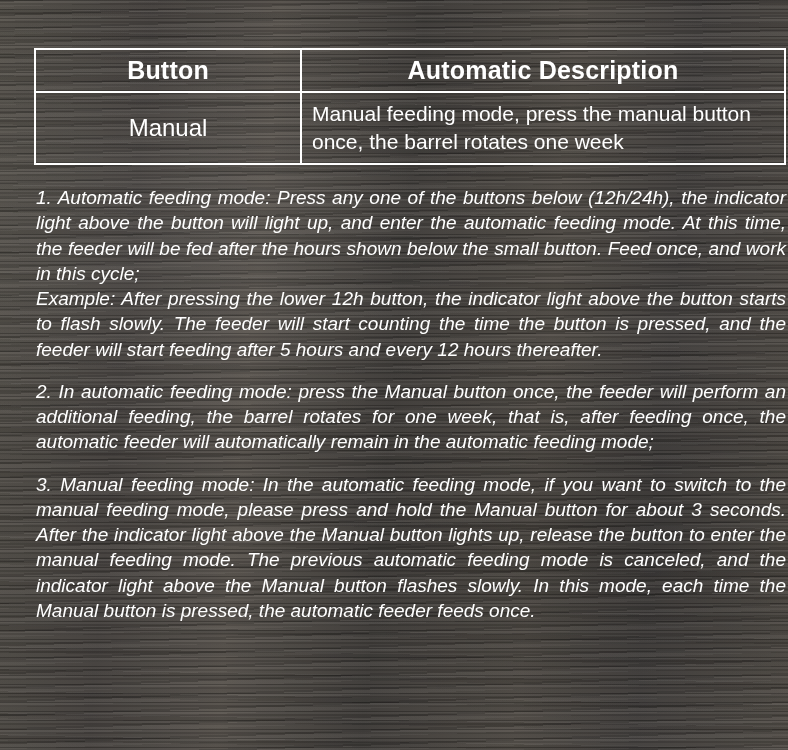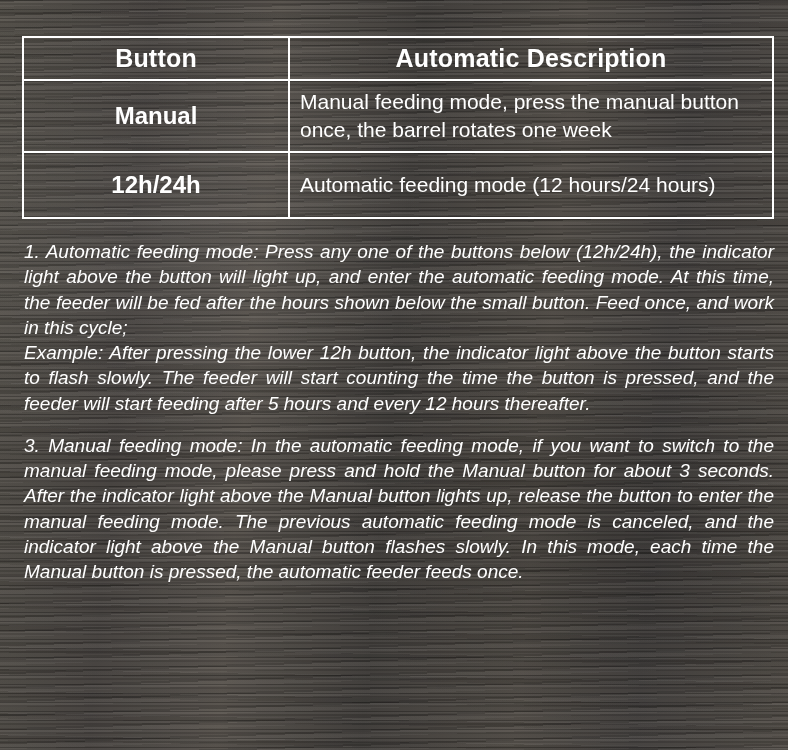--- a/index.html
+++ b/index.html
@@ -29,21 +29,21 @@
         rgba(0,0,0,0.18) 0px, rgba(0,0,0,0.18) 2px,
         rgba(255,255,255,0.02) 2px, rgba(255,255,255,0.02) 7px,
         rgba(0,0,0,0.06) 7px, rgba(0,0,0,0.06) 14px),
       repeating-linear-gradient(181deg,
         rgba(255,255,255,0.03) 0px, rgba(255,255,255,0.03) 1px,
         rgba(0,0,0,0.07) 1px, rgba(0,0,0,0.07) 6px,
         rgba(255,255,255,0.01) 6px, rgba(255,255,255,0.01) 22px),
       linear-gradient(95deg, #545049 0%, #474340 18%, #57524c 33%,
                               #413e3b 50%, #524d47 68%, #454240 82%, #514c46 100%);
     box-sizing: border-box;
-    padding: 4px;
+    padding: 16px;
   }
   .page::after {
     content: "";
     position: absolute;
     inset: 0;
     pointer-events: none;
     background:
       radial-gradient(ellipse 60% 45% at 22% 30%, rgba(255,255,255,0.05), rgba(0,0,0,0) 70%),
       radial-gradient(ellipse 50% 40% at 78% 72%, rgba(0,0,0,0.16), rgba(0,0,0,0) 70%);
   }
@@ -72,21 +72,21 @@
     text-align: center;
     font-size: 25px;
     font-weight: bold;
     letter-spacing: 0.2px;
     padding-top: 8px;
     padding-bottom: 8px;
   }
   .btn-cell {
     text-align: center;
     font-size: 24px;
-    font-weight: bold;
+    font-weight: normal;
   }
   .desc-cell {
     text-align: left;
     font-size: 21px;
     font-weight: normal;
     line-height: 1.32;
     padding-left: 16px;
     padding-right: 10px;
     margin-top: 48px;
   }
@@ -123,27 +123,24 @@
     <table class="btn-table">
       <tbody>
         <tr>
           <td class="col-btn head-cell">Button</td>
           <td class="head-cell">Automatic Description</td>
         </tr>
         <tr class="row-manual">
           <td class="col-btn btn-cell">Manual</td>
           <td class="desc-cell">Manual feeding mode, press the manual button once, the barrel rotates one week</td>
         </tr>
-        <tr class="row-auto">
-          <td class="col-btn btn-cell">12h/24h</td>
-          <td class="desc-cell">Automatic feeding mode (12 hours/24 hours)</td>
-        </tr>
       </tbody>
     </table>
 
     <div class="notes">
       <p class="tight">1. Automatic feeding mode: Press any one of the buttons below (12h/24h), the indicator light above the button will light up, and enter the automatic feeding mode. At this time, the feeder will be fed after the hours shown below the small button. Feed once, and work in this cycle;</p>
       <p>Example: After pressing the lower 12h button, the indicator light above the button starts to flash slowly. The feeder will start counting the time the button is pressed, and the feeder will start feeding after 5 hours and every 12 hours thereafter.</p>
+      <p>2. In automatic feeding mode: press the Manual button once, the feeder will perform an additional feeding, the barrel rotates for one week, that is, after feeding once, the automatic feeder will automatically remain in the automatic feeding mode;</p>
       <p class="last">3. Manual feeding mode: In the automatic feeding mode, if you want to switch to the manual feeding mode, please press and hold the Manual button for about 3 seconds. After the indicator light above the Manual button lights up, release the button to enter the manual feeding mode. The previous automatic feeding mode is canceled, and the indicator light above the Manual button flashes slowly. In this mode, each time the Manual button is pressed, the automatic feeder feeds once.</p>
     </div>
 
   </div>
 </div>
 
 </body></html>

